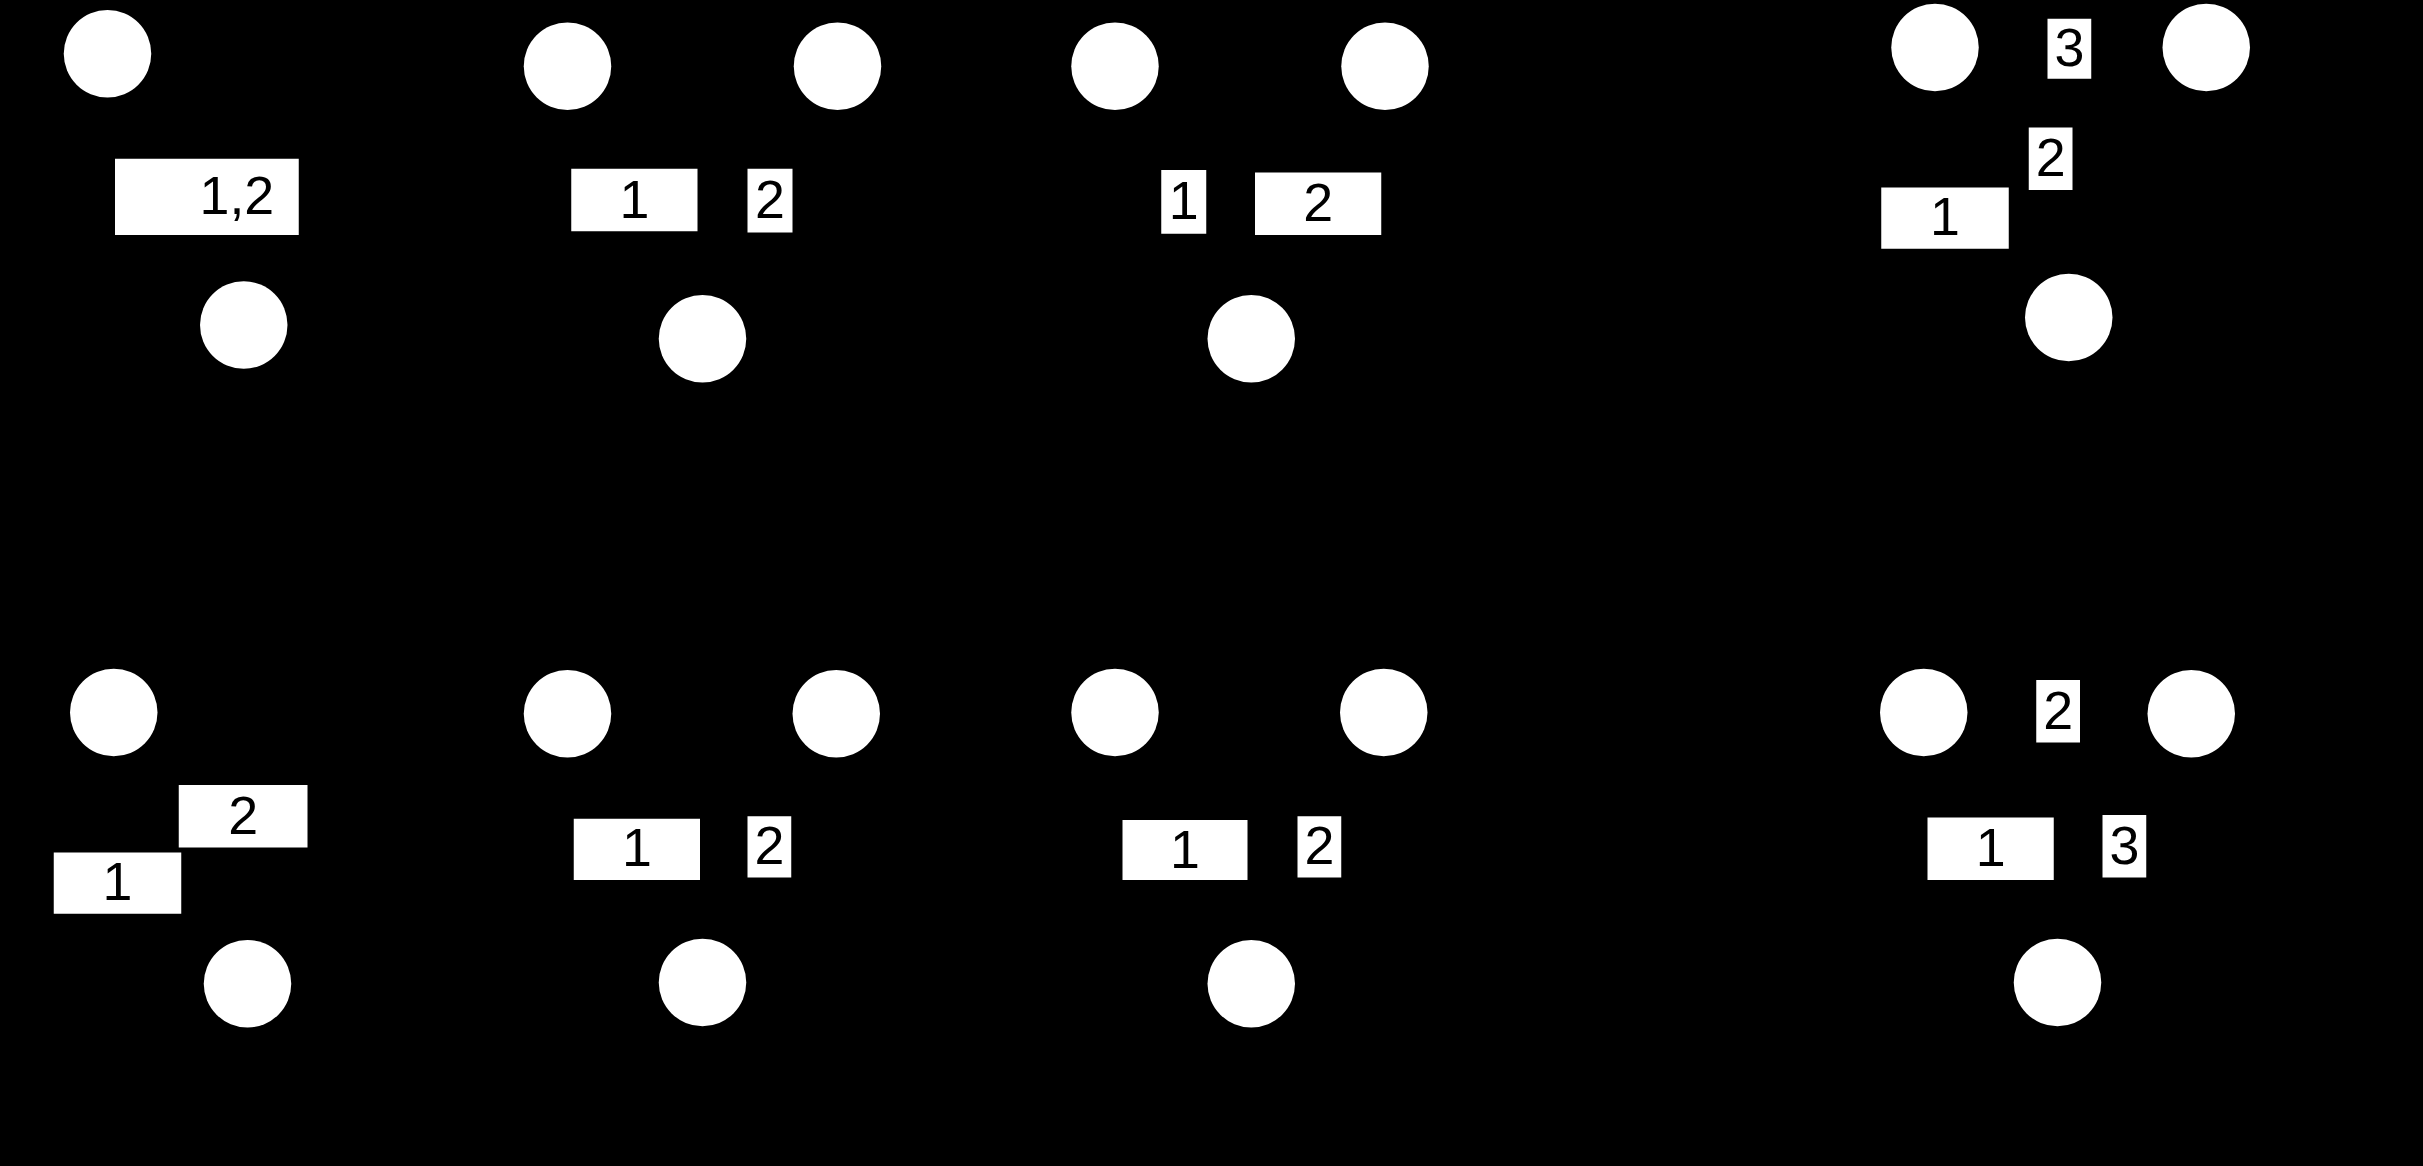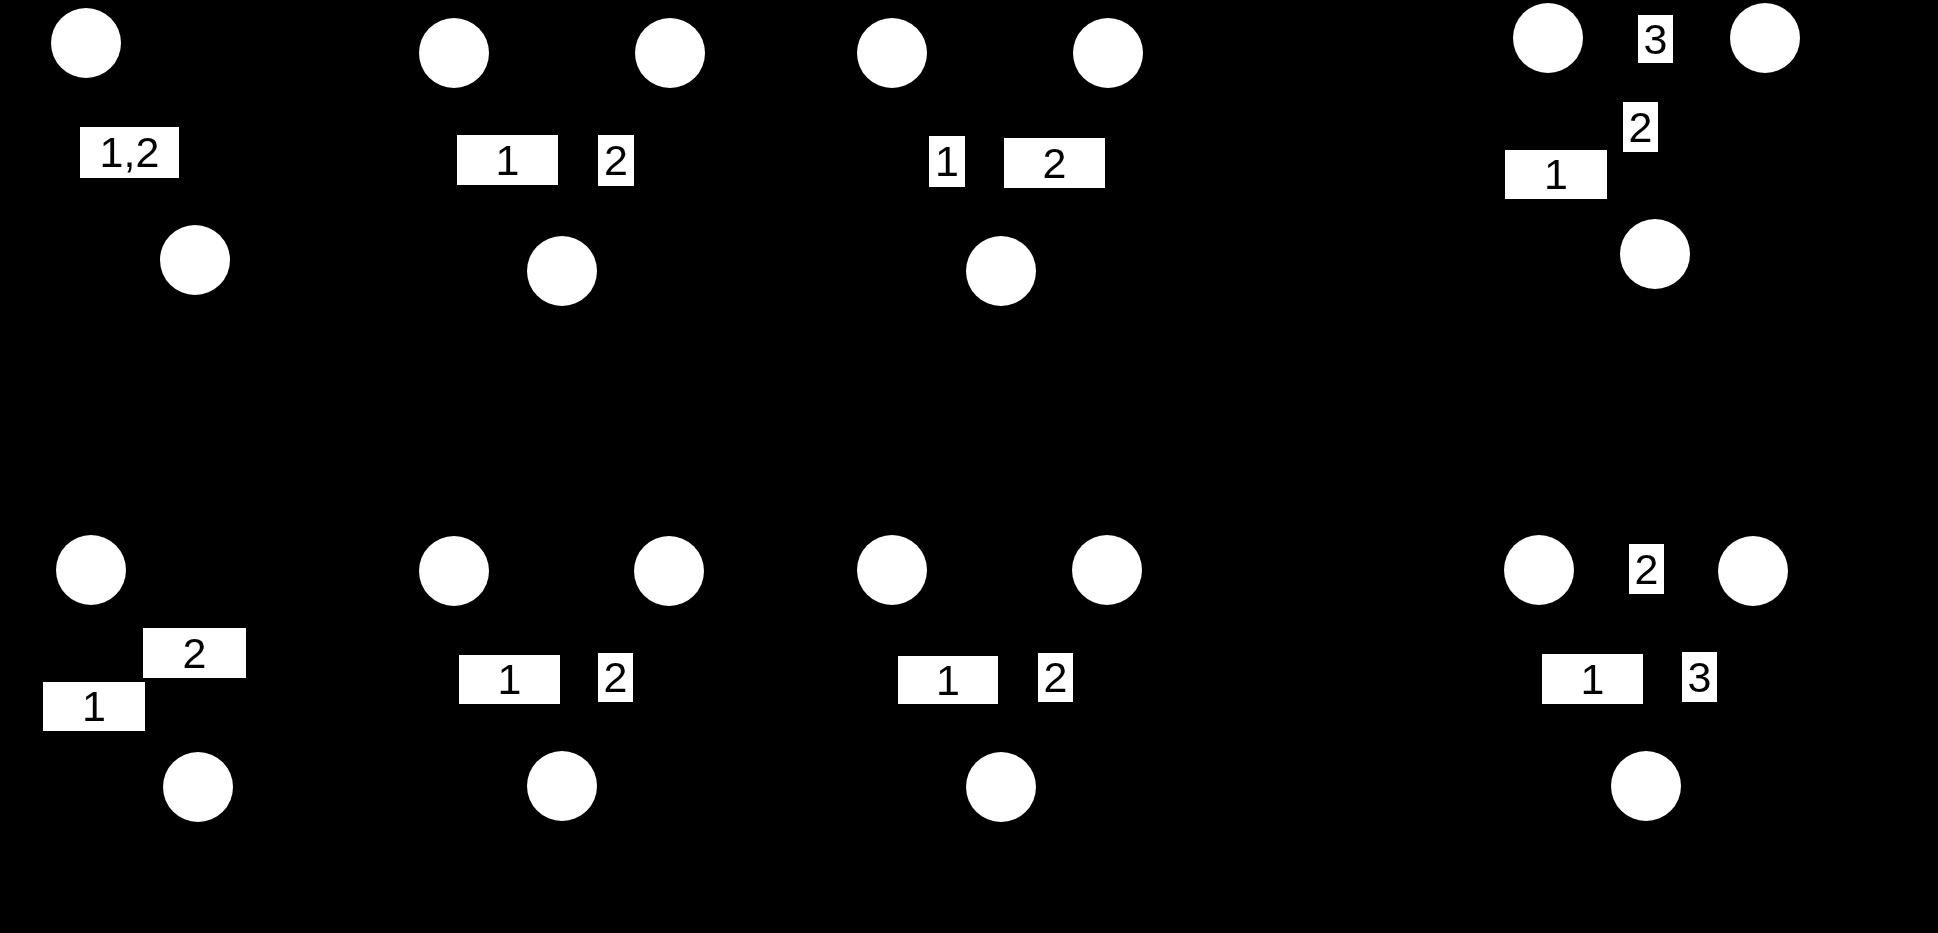--- a/index.html
+++ b/index.html
@@ -38,21 +38,21 @@
     white-space: nowrap;
   }
 </style>
 </head>
 <body>
 
 <div class="canvas" id="figure-canvas" style="width: 1938px; height: 933px; --bg: #000000; --node-fill: #ffffff; --label-bg: #ffffff; --label-text: #000000;">
     <div class="diagram">
       <div class="node" style="left: 51px; top: 8px; width: 70px; height: 70px;"></div>
       <div class="node" style="left: 160px; top: 225px; width: 70px; height: 70px;"></div>
-      <div class="edge-label" style="left: 80px; top: 127px; width: 99px; height: 51px;">1,2</div>
+      <div class="edge-label" style="left: 92px; top: 127px; width: 99px; height: 61px; padding-left: 48px;">1,2</div>
     </div>
     <div class="diagram">
       <div class="node" style="left: 419px; top: 18px; width: 70px; height: 70px;"></div>
       <div class="node" style="left: 635px; top: 18px; width: 70px; height: 70px;"></div>
       <div class="node" style="left: 527px; top: 236px; width: 70px; height: 70px;"></div>
       <div class="edge-label" style="left: 457px; top: 135px; width: 101px; height: 50px;">1</div>
       <div class="edge-label" style="left: 598px; top: 135px; width: 36px; height: 51px;">2</div>
     </div>
     <div class="diagram">
       <div class="node" style="left: 857px; top: 18px; width: 70px; height: 70px;"></div>

